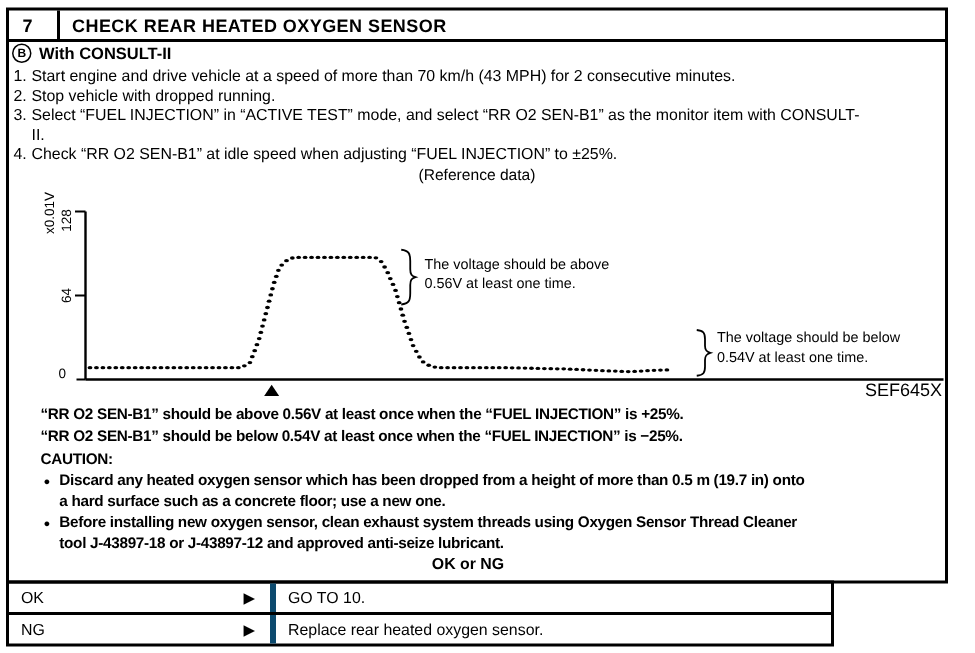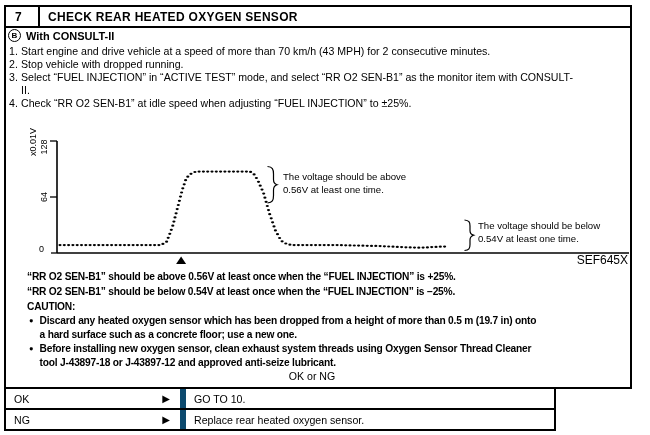--- a/index.html
+++ b/index.html
@@ -24,26 +24,26 @@
   .ref-label { position: absolute; left: 4px; top: 111px; width: 628px; text-align: center; font-size: 10.4px; line-height: 13px; }
 
   .ann { position: absolute; font-size: 9.6px; line-height: 13px; }
   .ann span { display: block; white-space: pre; }
   .fig-code { position: absolute; top: 253px; right: 22px; font-size: 12px; }
 
   .spec { position: absolute; left: 27px; font-weight: bold; font-size: 10.2px; line-height: 14px; letter-spacing: -0.2px; white-space: pre; }
   .bullet { position: absolute; left: 29px; display: flex; gap: 6px; font-weight: bold; }
   .bullet .dot { font-size: 7.5px; line-height: 14px; }
   .bullet .bt { white-space: pre; font-size: 10.2px; line-height: 14px; letter-spacing: -0.2px; }
-  .okng { position: absolute; left: 4px; top: 370px; width: 616px; text-align: center; font-weight: normal; font-size: 10.6px; }
+  .okng { position: absolute; left: 4px; top: 370px; width: 616px; text-align: center; font-weight: bold; font-size: 10.6px; }
 
   .res-row { position: absolute; left: 4px; width: 552px; height: 23px; border: 2px solid #000; display: flex; font-size: 10.6px; }
   .res-label { width: 174px; flex: none; display: flex; align-items: center; padding-left: 8px; position: relative; }
   .res-label .arrow { position: absolute; right: 10px; font-size: 10px; }
-  .res-action { flex: 1; border-left: 6px solid #0c4a6e; display: flex; align-items: center; padding-left: 8px; }
+  .res-action { flex: 1; border-left: 4px solid #0c4a6e; display: flex; align-items: center; padding-left: 8px; }
 
   svg text { fill: #000; }
 </style>
 </head>
 <body>
 
 <div class="page">
 
   <div class="box hdr-row">
     <div class="hdr-num">7</div>
@@ -68,20 +68,21 @@
   <div class="step" style="top:71px">
     <span class="sn">3.</span>
     <span class="st">Select “FUEL INJECTION” in “ACTIVE TEST” mode, and select “RR O2 SEN-B1” as the monitor item with CONSULT-
 II.</span>
   </div>
   <div class="step" style="top:97px">
     <span class="sn">4.</span>
     <span class="st">Check “RR O2 SEN-B1” at idle speed when adjusting “FUEL INJECTION” to ±25%.</span>
   </div>
 
+  <div class="ref-label">(Reference data)</div>
 
   <svg id="chart-svg" viewBox="0 0 627 150" style="position:absolute;left:5px;top:120px;width:627px;height:150px">
     <g stroke="#000" stroke-width="1.6">
       <line x1="52" y1="21" x2="52" y2="133"></line>
       <line x1="52" y1="133" x2="624" y2="133"></line>
     </g>
     <g stroke="#000" stroke-width="1.3">
       <line x1="45" y1="21" x2="52" y2="21"></line>
       <line x1="45" y1="77" x2="52" y2="77"></line>
       <line x1="46" y1="133" x2="52" y2="133"></line>

